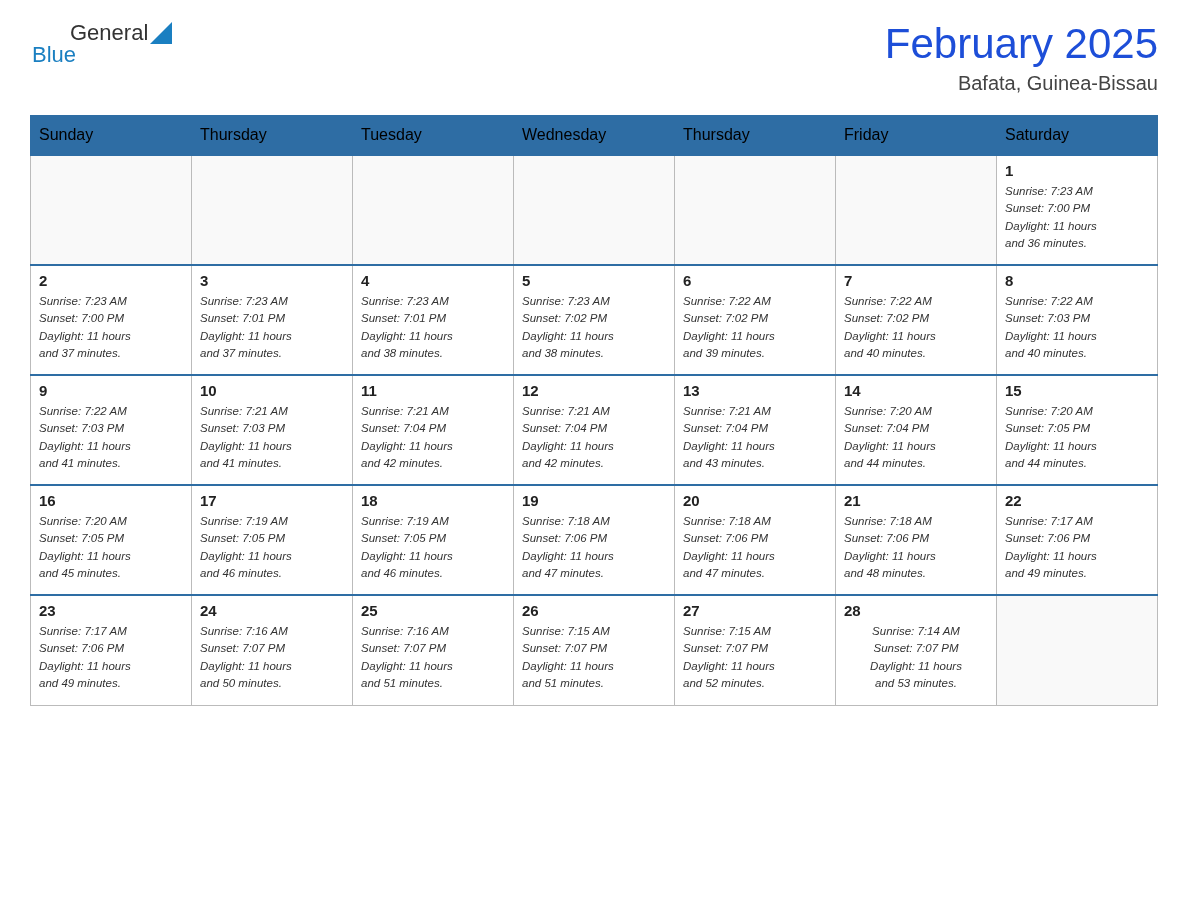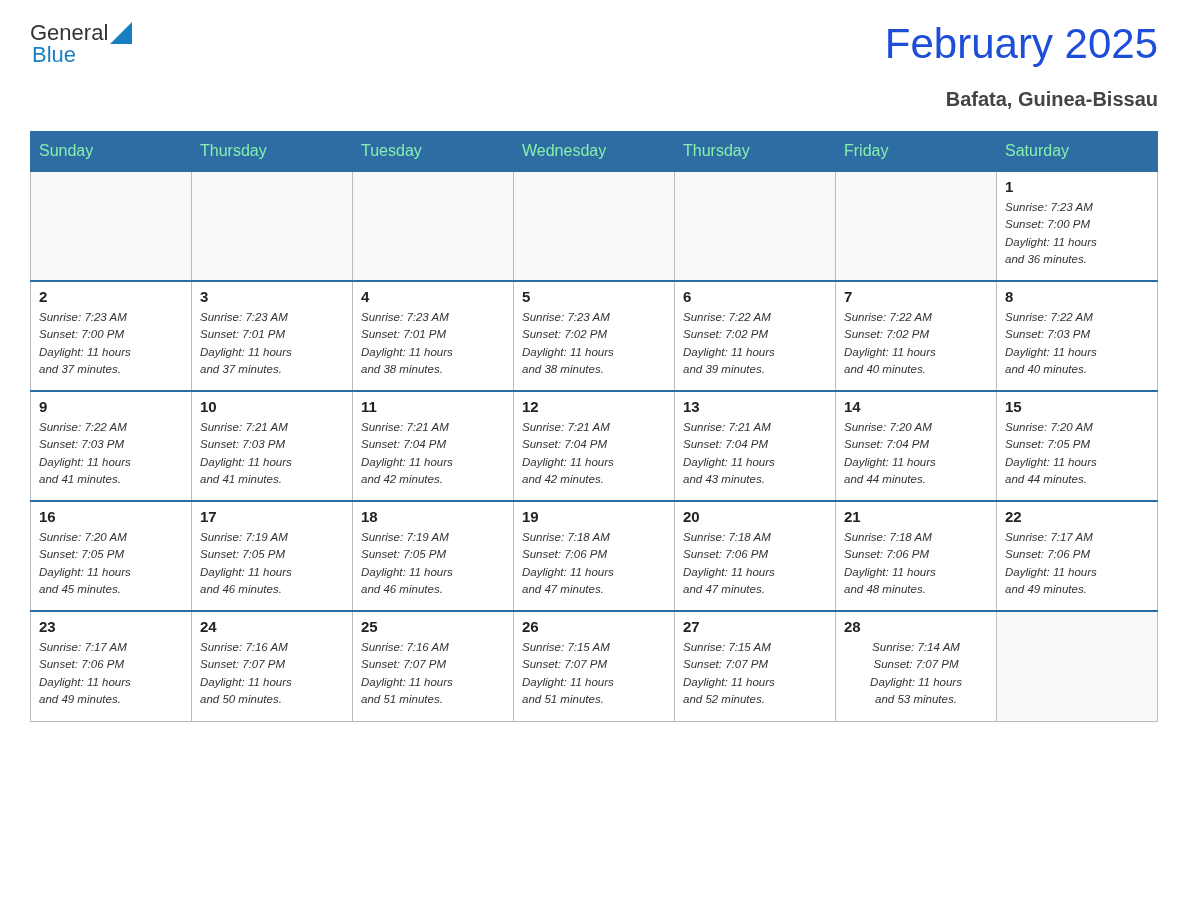--- a/index.html
+++ b/index.html
@@ -35,31 +35,30 @@
       text-align: right;
     }
     .month-title {
       font-size: 42px;
       font-weight: normal;
       color: #1d4ed8;
     }
     .location-title {
       font-size: 20px;
       color: #444;
-      margin-top: 20px;
-      font-weight: bold;
+      margin-top: 4px;
     }
     .calendar {
       width: 100%;
       border-collapse: collapse;
       border: 1px solid #999;
     }
     .calendar th {
       background-color: #2e6da4;
-      color: #86efac;
+      color: #000000;
       font-size: 16px;
       font-weight: normal;
       padding: 10px 8px;
       text-align: left;
       border: 1px solid #2e6da4;
     }
     .calendar td {
       vertical-align: top;
       border: 1px solid #bbb;
       padding: 6px 8px;
@@ -88,21 +87,21 @@
     .empty-cell {
       background: #f9f9f9;
     }
   </style>
 </head>
 <body>
 
 <div class="header">
   <div class="logo">
     <div style="display:flex; flex-direction:column; align-items:flex-start;">
-      <div style="display:flex; align-items:center;">
+      <div style="display:flex; align-items:center;margin-left:40px;">
         <span class="logo-text-general">General</span>
         <svg width="22" height="22" viewBox="0 0 22 22" style="margin-left:2px; margin-top:0px;">
           <polygon points="0,22 22,0 22,22" fill="#1a7fc1"></polygon>
         </svg>
       </div>
       <span class="logo-text-blue" style="margin-top:-4px; margin-left:2px;text-align:center;">Blue</span>
     </div>
   </div>
   <div class="title-block">
     <div class="month-title">February 2025</div>

